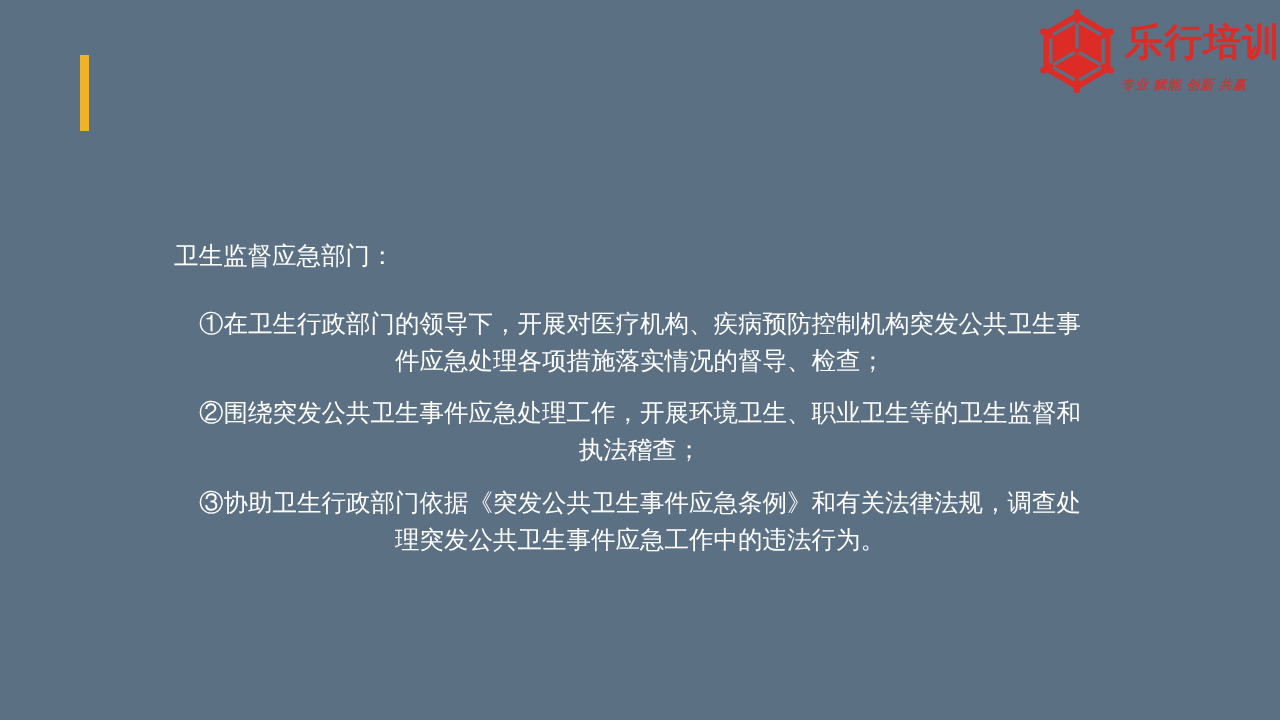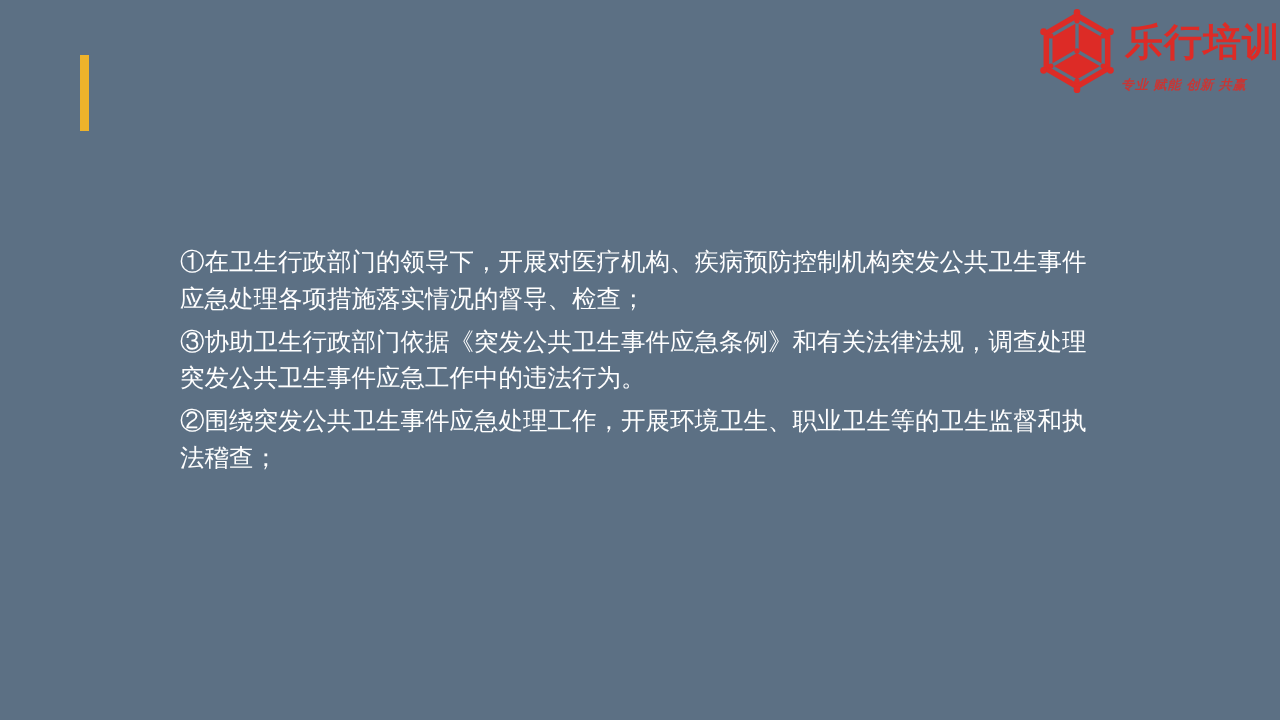--- a/index.html
+++ b/index.html
@@ -83,23 +83,24 @@
     font-size: 24.5px;
     line-height: 36.8px;
     color: #ffffff;
     text-align: left;
   }
   .content-heading {
     margin: 0 0 31px 0;
     font-weight: 400;
   }
   .content-item {
-    margin: 6px;
+    margin: 16px;
     font-weight: 400;
     word-break: break-all;
+    text-align: center;
   }
 </style>
 </head>
 <body>
 
 <div class="slide">
 
   <div class="accent-bar"></div>
 
 
@@ -129,18 +130,19 @@
         <circle cx="18.8" cy="68" r="3.2" fill="#dd2b26"></circle>
         <circle cx="18.8" cy="32" r="3.2" fill="#dd2b26"></circle>
         <circle cx="50" cy="50" r="3.2" fill="#dd2b26"></circle>
       </svg>
     </span>
     <div class="logo-name">乐行培训</div>
     <div class="logo-tagline">专业  赋能  创新  共赢</div>
   </div>
 
   <div class="content">
+    <p class="content-heading">卫生监督应急部门：</p>
     <p class="content-item">①在卫生行政部门的领导下，开展对医疗机构、疾病预防控制机构突发公共卫生事件应急处理各项措施落实情况的督导、检查；</p>
+    <p class="content-item">②围绕突发公共卫生事件应急处理工作，开展环境卫生、职业卫生等的卫生监督和执法稽查；</p>
     <p class="content-item">③协助卫生行政部门依据《突发公共卫生事件应急条例》和有关法律法规，调查处理突发公共卫生事件应急工作中的违法行为。</p>
-    <p class="content-item">②围绕突发公共卫生事件应急处理工作，开展环境卫生、职业卫生等的卫生监督和执法稽查；</p>
   </div>
 
 </div>
 
 </body></html>

